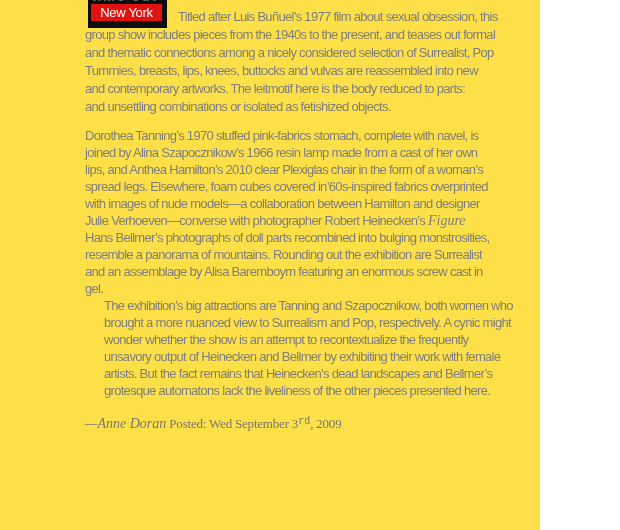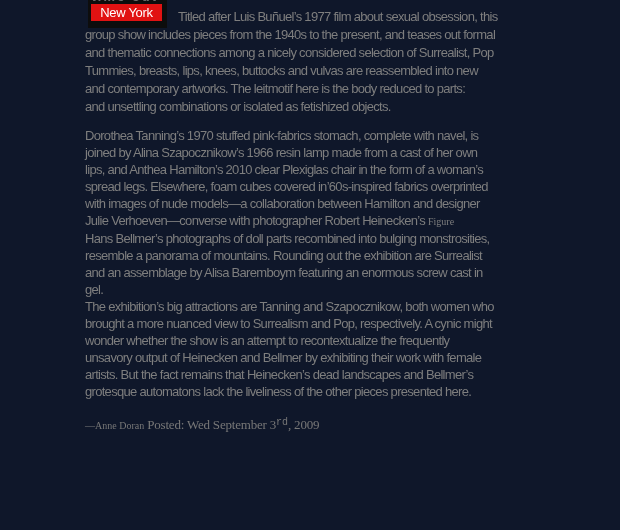--- a/index.html
+++ b/index.html
@@ -1,21 +1,21 @@
 <!DOCTYPE html>
 <html style="--logo-bg: #0d0d0d; --brand-red: #e11212; --text-gray: #7e7e7e;"><head>
 <meta charset="utf-8">
 <style>
   html, body { margin:0; padding:0; }
   body {
     width:620px; height:530px; background:#ffffff;
     font-family:"Liberation Sans", sans-serif;
     overflow:hidden;
   }
-  .page { position:relative; width:620px; height:530px; background:#0f172a; overflow:hidden; }
+  .page { position:relative; width:540px; height:530px; background:#fde047; overflow:hidden; }
 
   
   .logo {
     position:absolute; left:88px; top:0; width:79px; height:28px;
     background:var(--logo-bg, #0d0d0d); overflow:hidden;
   }
   .logo .wordmark {
     position:absolute; left:4px; top:-11px;
     font-family:"Liberation Sans", sans-serif;
     font-weight:bold; font-style:italic;
@@ -31,27 +31,27 @@
 
   
   .article {
     position:absolute; left:85px; top:8px; width:480px;
     color:var(--text-gray, #7e7e7e);
     font-size:13px; letter-spacing:-0.7px;
   }
   .para { margin:0; }
   .para-0 { line-height:18px; margin-bottom:11px; }
   .para-1 { line-height:17px; }
-  .para-2 { line-height:17px; }
+  .para-2 { line-height:17px;margin-left:19px; }
   .para-0 .line:first-child { padding-left:93px; }
   .line { white-space:nowrap; height:inherit; }
 
   .seg-i {
-    font-family:"Liberation Serif", serif; 
-    font-size:10px; letter-spacing:0;
+    font-family:"Liberation Serif", serif; font-style:italic;
+    font-size:14px; letter-spacing:0;
   }
   .seg-r { font-family:"Liberation Serif", serif; letter-spacing:-0.2px; }
   .seg-sup {
     font-family:Liberation Mono, monospace; letter-spacing:0;
     font-size:10px; vertical-align:4px;
   }
 
   .byline {
     margin-top:14px; line-height:17px;
     font-family:"Liberation Serif", serif;

